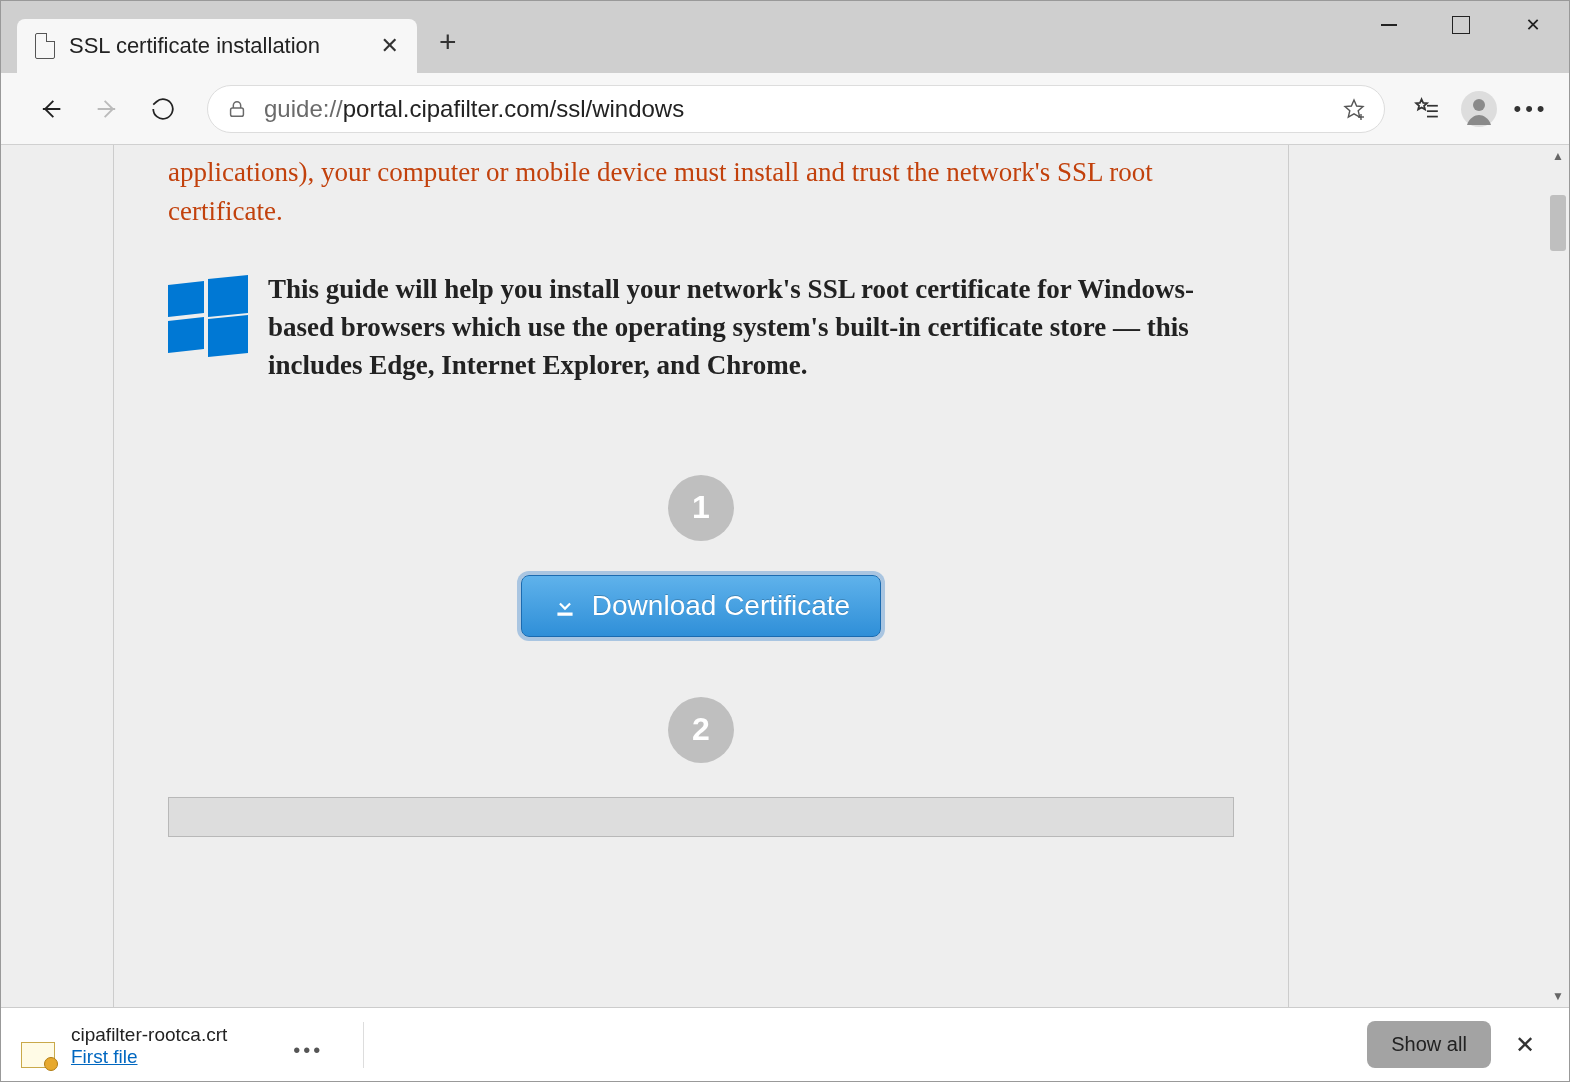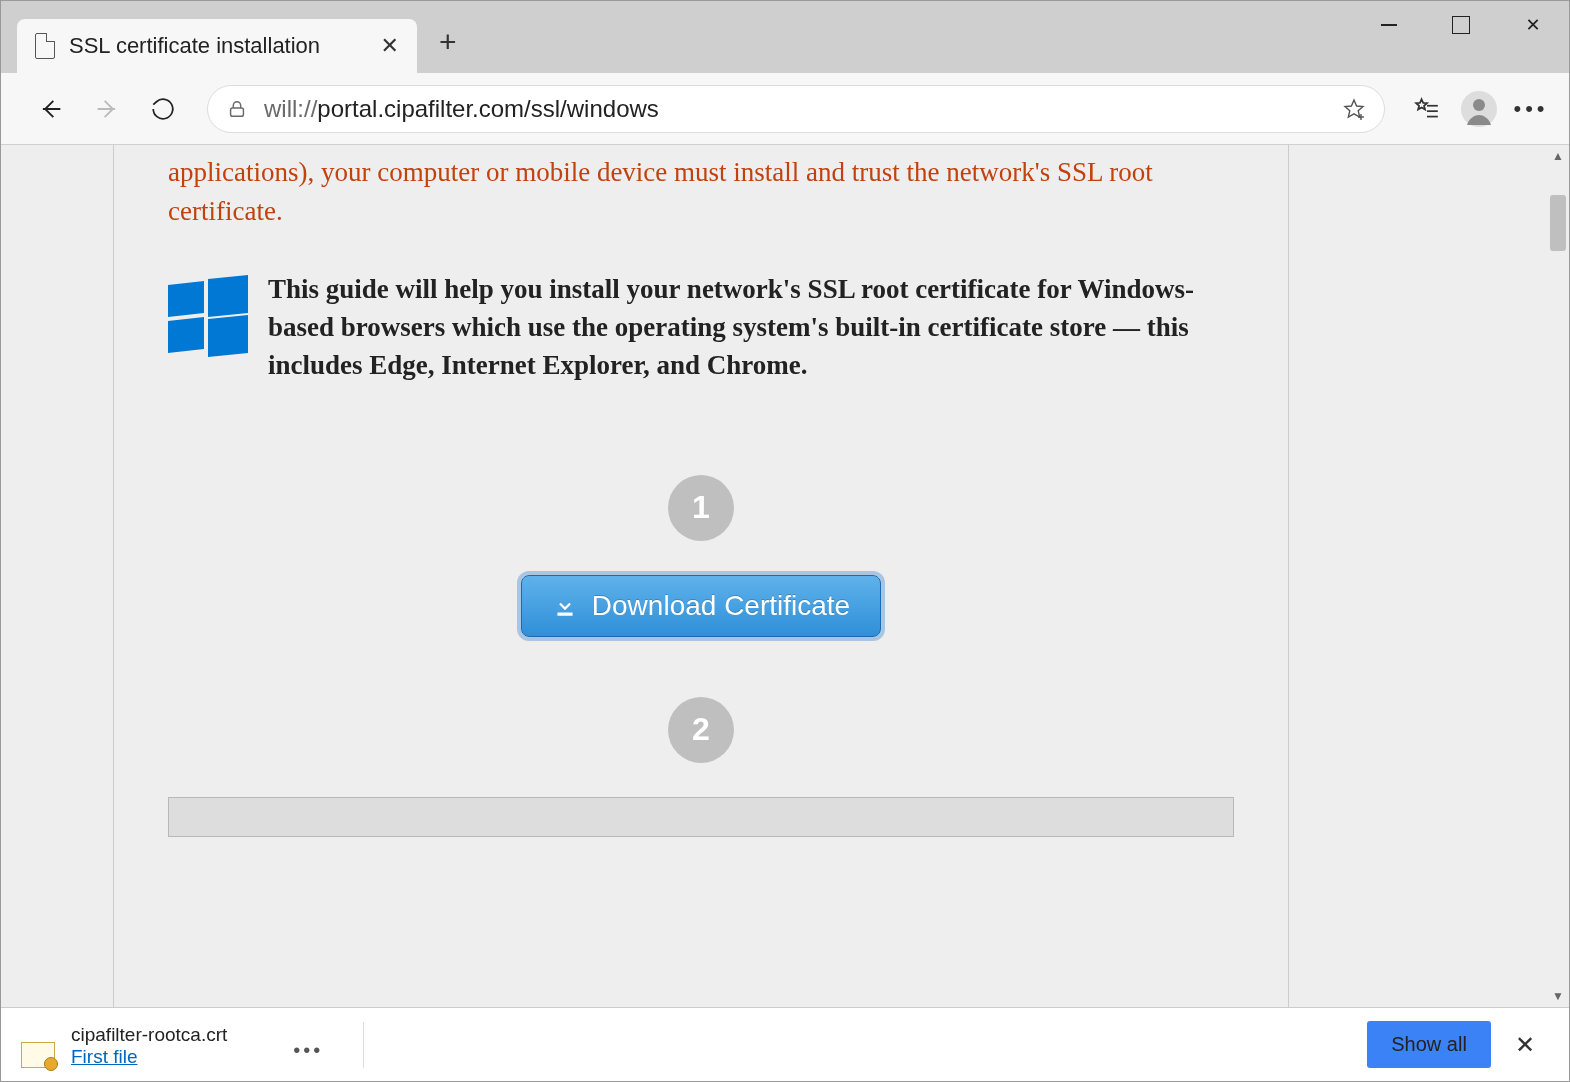--- a/index.html
+++ b/index.html
@@ -165,21 +165,21 @@
 }
 .dl-item { display:flex; align-items:flex-end; gap:16px; }
 .cert-file-icon { width:34px; height:26px; border:1px solid #c9a94a; background:#fffbe6; position:relative;}
 .cert-file-icon::after{content:'';position:absolute;right:-4px;bottom:-4px;width:12px;height:12px;border-radius:50%;background:#e7a92e;border:1px solid #b07c12;}
 .dl-text { display:flex; flex-direction:column; }
 .dl-filename { font-size:19px; color:#222; }
 .dl-open { font-size:19px; color:#0067c0; text-decoration:underline; cursor:pointer;}
 .dl-more { margin-left:40px; letter-spacing:3px; font-size:20px; color:#555; cursor:pointer; padding:6px 10px;}
 .dl-sep { width:1px; height:46px; background:#ddd; margin-left:14px;}
 .dl-right { margin-left:auto; display:flex; align-items:center; gap:10px;}
-.show-all { background:#3b82f6; border:none; padding:12px 24px; font-size:20px; color:#222; cursor:pointer; border-radius:3px;}
+.show-all { background:#a3a3a3; border:none; padding:12px 24px; font-size:20px; color:#222; cursor:pointer; border-radius:8px;}
 .dl-close { font-size:24px; color:#333; cursor:pointer; padding:8px 14px;}
 
 svg { display:block; }
 </style>
 </head>
 <body>
 
 <div class="titlebar">
   <div class="tab">
     <span class="page-icon"></span>
@@ -210,21 +210,21 @@
         <path d="M3 12a9 9 0 1 0 3-6.7L3 8"></path>
       </svg>
   </div>
   <div class="url-box">
     <span>
       <svg width="22" height="22" viewBox="0 0 24 24" fill="none" stroke="#6a6a6a" stroke-width="1.6">
           <rect x="5" y="11" width="14" height="9" rx="2"></rect>
           <path d="M8 11V8a4 4 0 0 1 8 0v3"></path>
         </svg>
     </span>
-    <span class="url-text"><span class="gray">will://</span><span>portal.cipafilter.com/ssl/windows</span></span>
+    <span class="url-text"><span class="gray">guide://</span><span>portal.cipafilter.com/ssl/windows</span></span>
     <span class="star-icon">
       <svg width="24" height="24" viewBox="0 0 24 24" fill="none" stroke="currentColor" stroke-width="1.4">
           <polygon points="12 3 14.6 9 21 9.5 16.2 13.7 17.7 20 12 16.8 6.3 20 7.8 13.7 3 9.5 9.4 9"></polygon>
           <line x1="19" y1="17" x2="19" y2="23"></line>
           <line x1="16" y1="20" x2="22" y2="20"></line>
         </svg>
     </span>
   </div>
   <div class="toolbar-icon">
     <svg width="26" height="26" viewBox="0 0 24 24" fill="none" stroke="currentColor" stroke-width="1.6">

